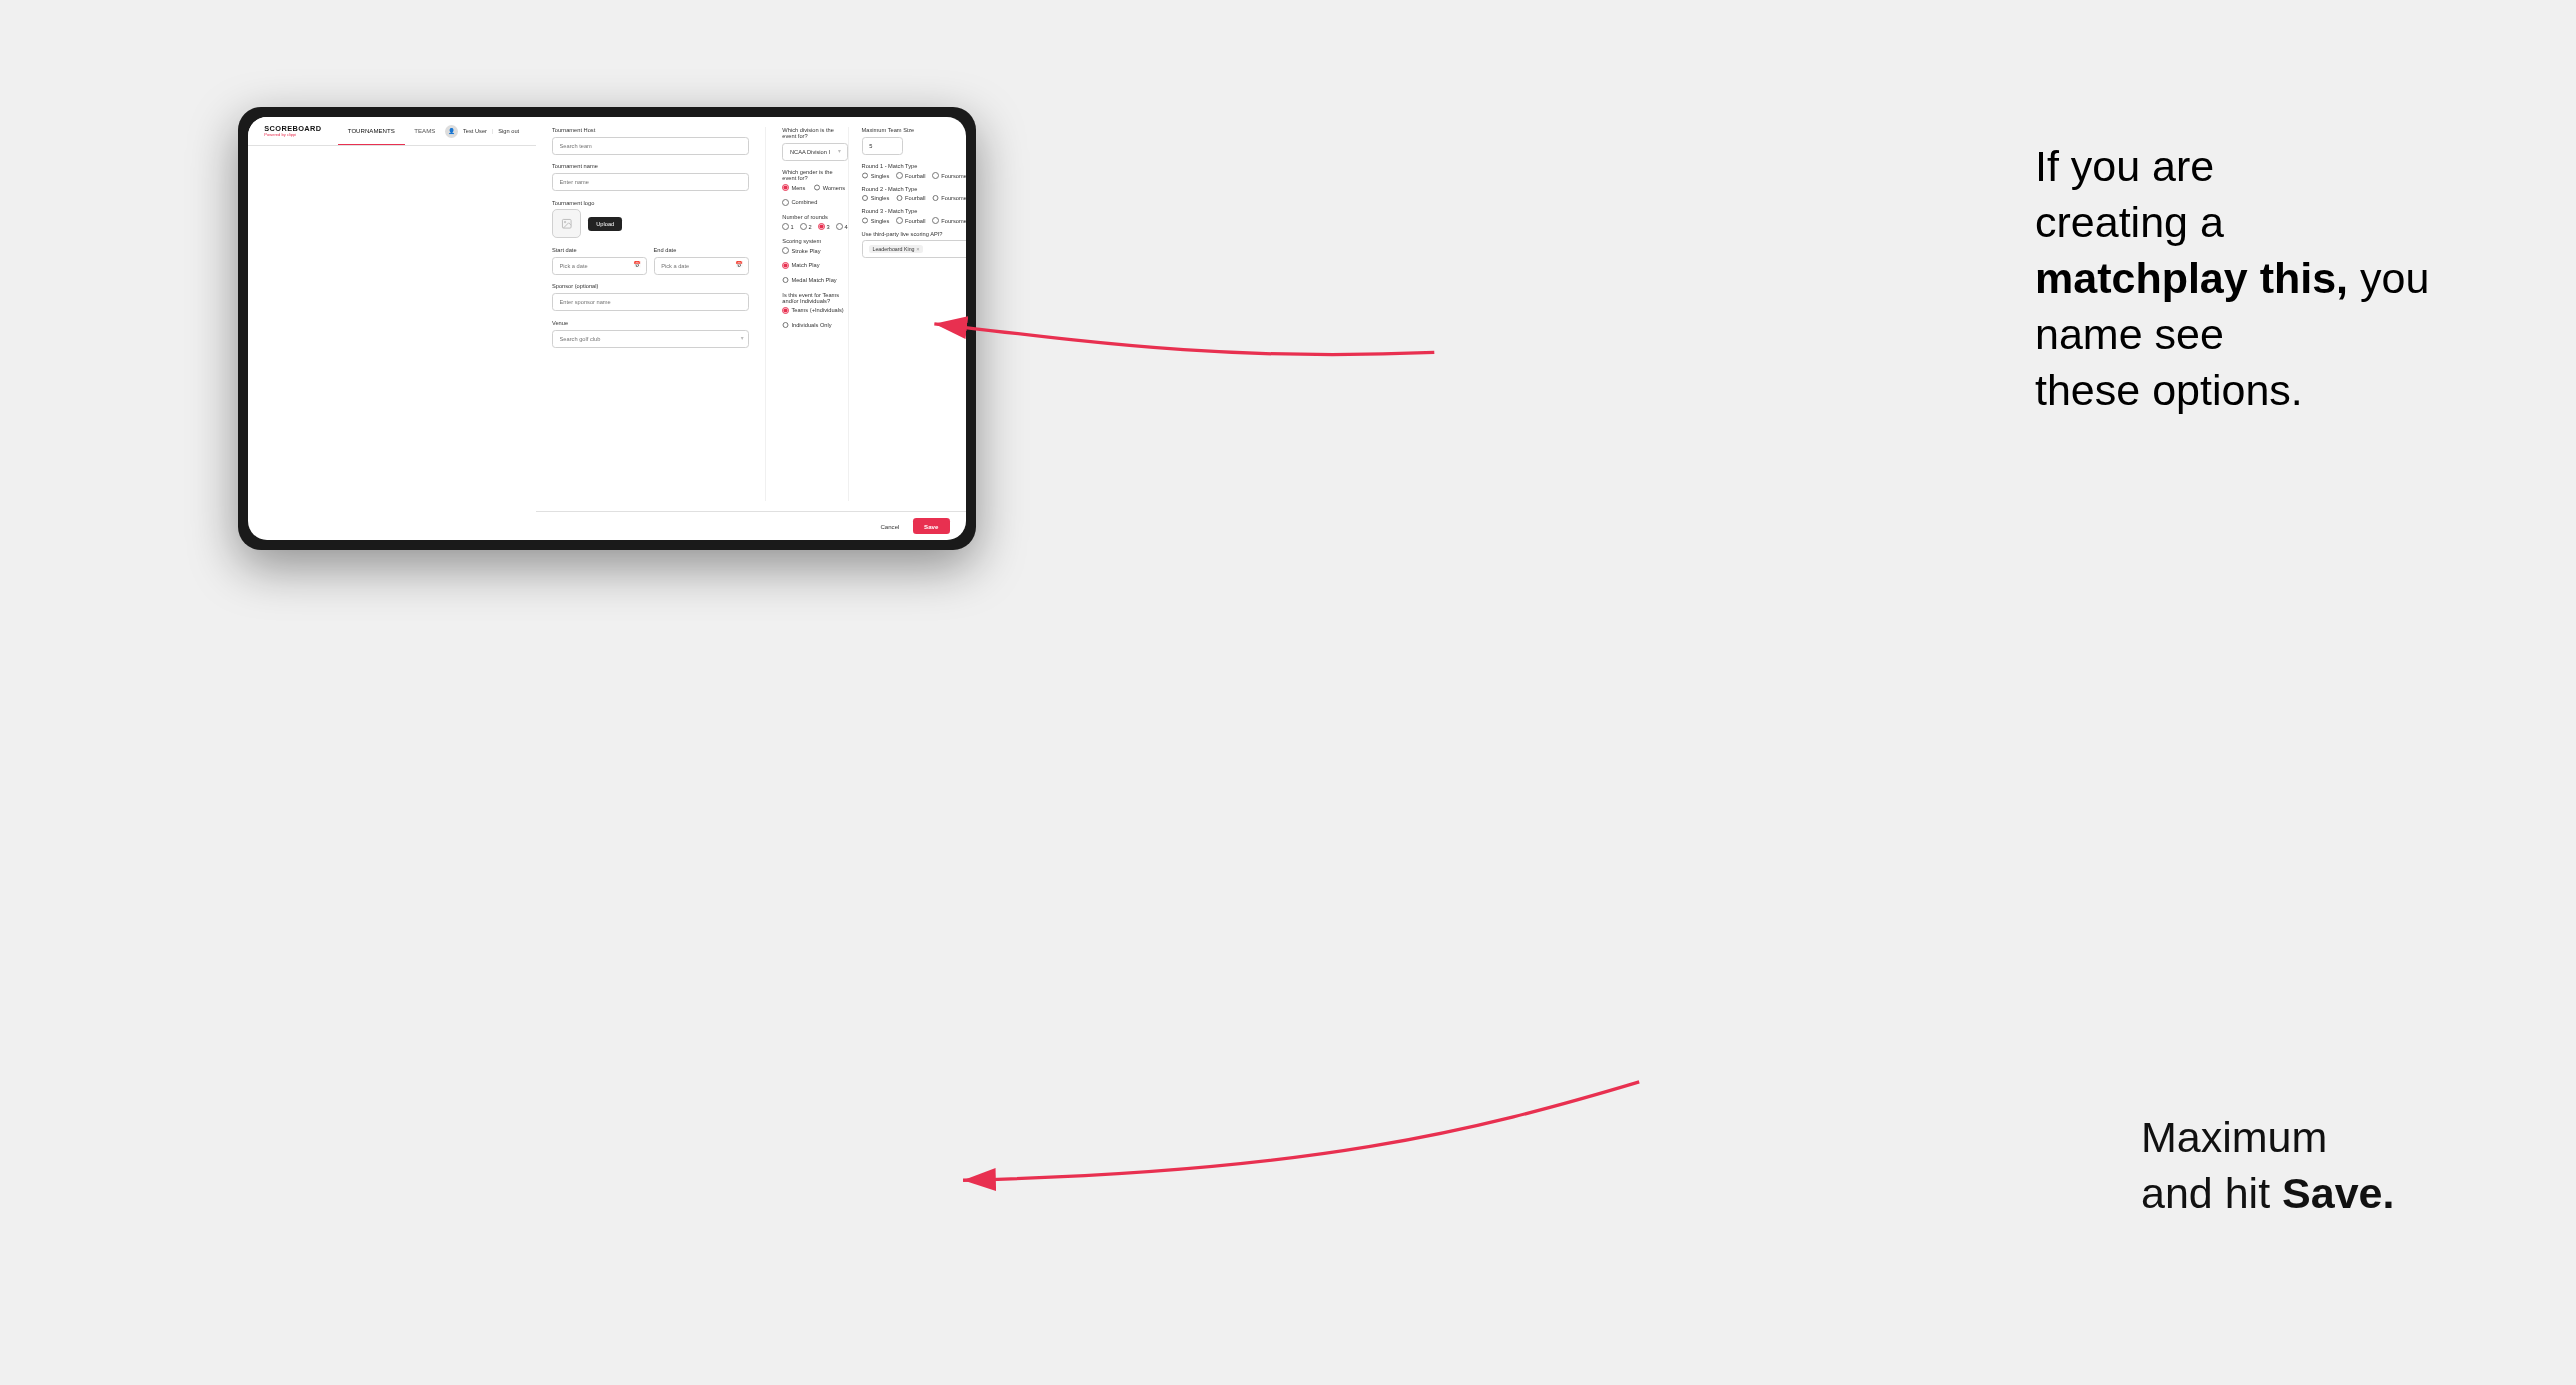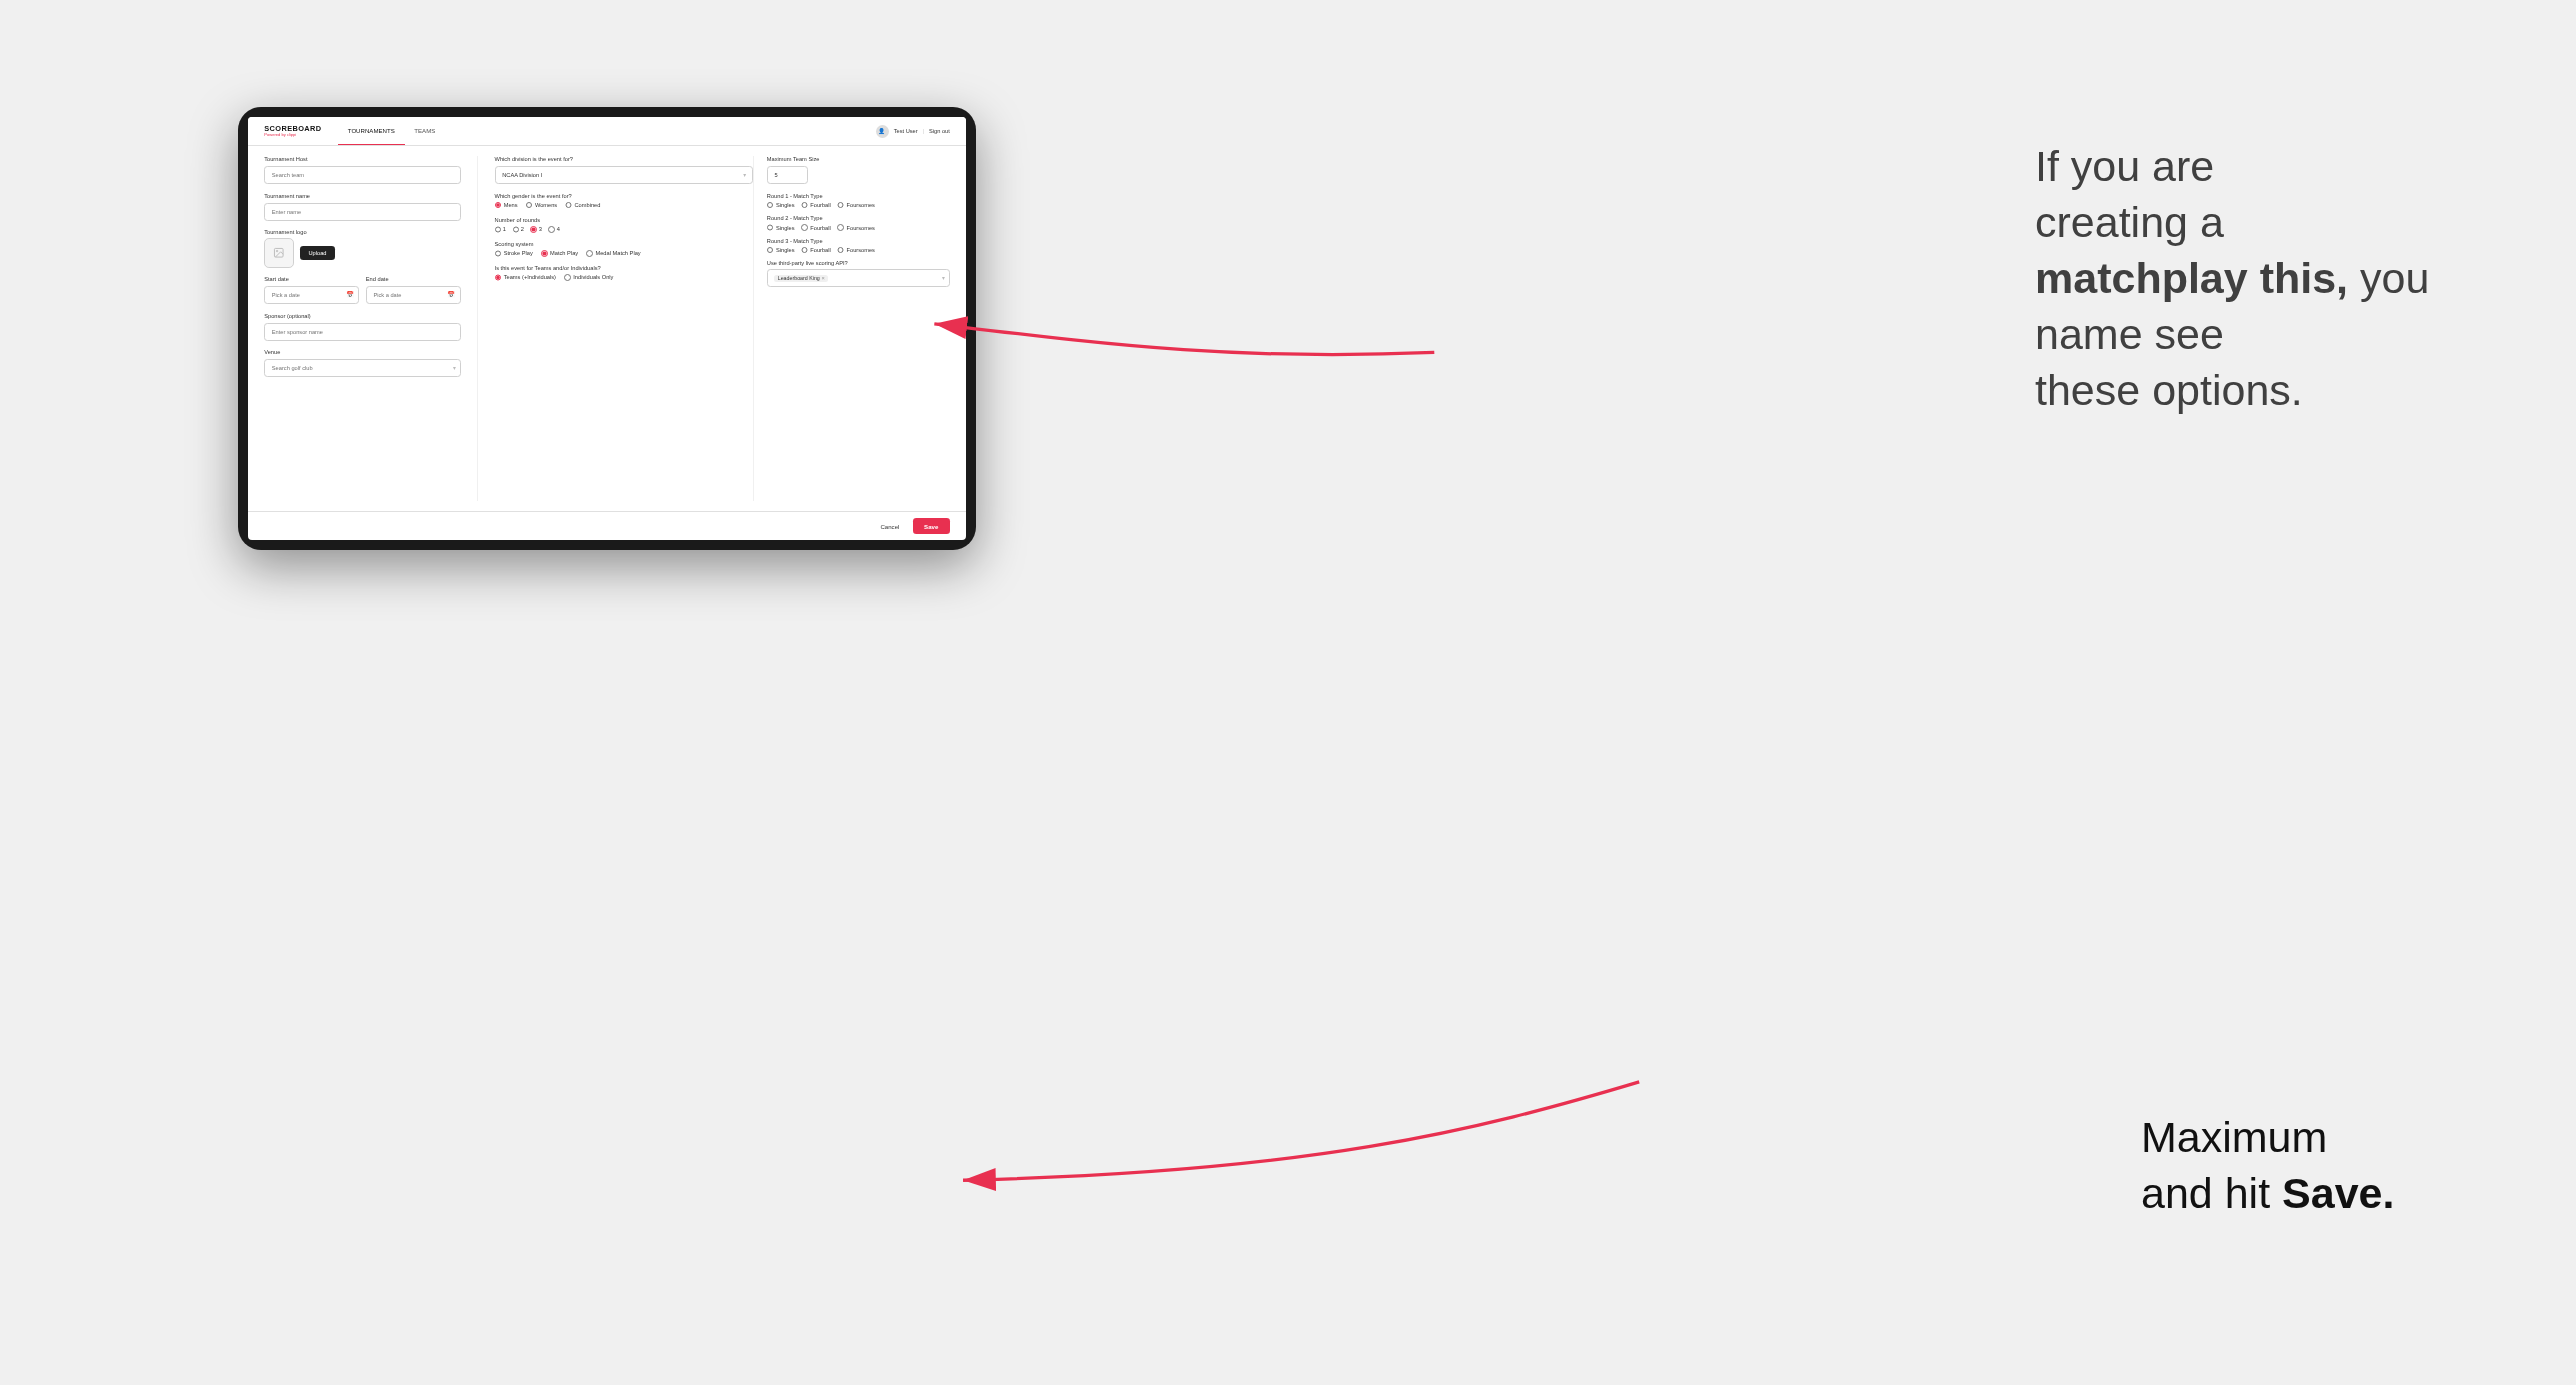--- a/index.html
+++ b/index.html
@@ -21,24 +21,23 @@
       height: 443px;
       background: #1a1a1a;
       border-radius: 23px;
       padding: 9.8px;
       box-shadow: 0 16.4px 49px rgba(0,0,0,0.4);
     }
     .tablet-screen {
       width: 100%;
       height: 100%;
       background: #fff;
-      border-radius: 4px;
+      border-radius: 19px;
       overflow: hidden;
       display: flex;
-      flex-direction: column;
     }
 
     
     .navbar {
       background: #fff;
       border-bottom: 0.8px solid #e0e0e0;
       padding: 0 16.4px;
       display: flex;
       align-items: center;
       height: 29.5px;
@@ -419,21 +418,21 @@
     
     .annotation {
       position: absolute;
       font-family: -apple-system, BlinkMacSystemFont, 'Segoe UI', sans-serif;
     }
     .annotation-right-top {
       right: 66px;
       top: 139px;
       width: 475px;
       font-size: 43px;
-      color: #404040;
+      color: #000000;
       line-height: 1.3;
     }
     .annotation-right-bottom {
       right: 66px;
       bottom: 164px;
       width: 369px;
       font-size: 43px;
       color: #111;
       line-height: 1.3;
     }

